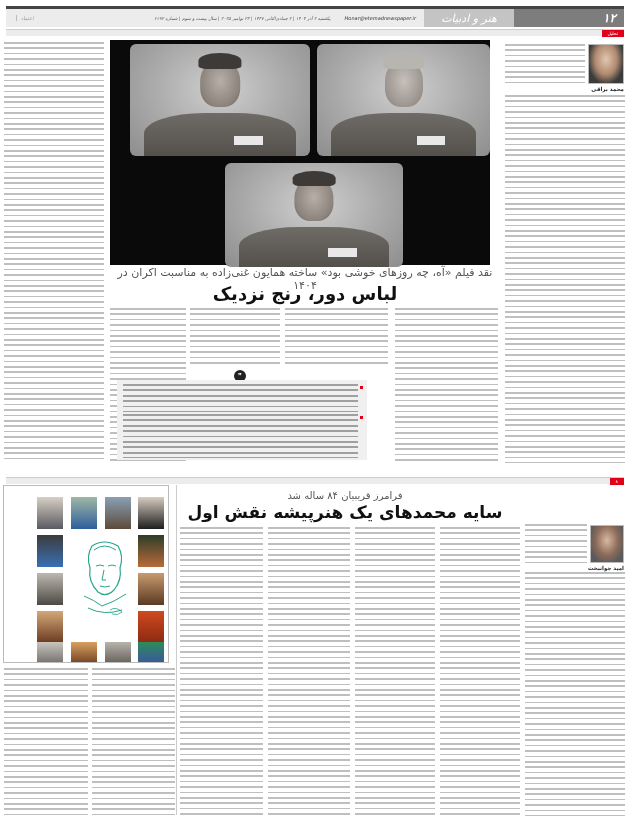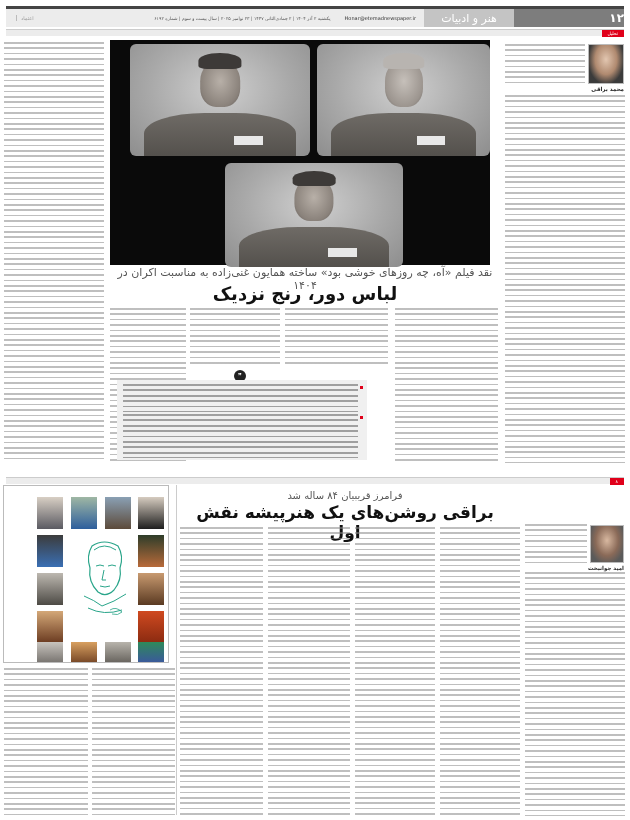--- a/index.html
+++ b/index.html
@@ -1,26 +1,26 @@
 <!DOCTYPE html>
 <html><head>
 <meta charset="utf-8">
 <style>
   * { box-sizing: border-box; margin: 0; padding: 0; }
   html, body { width: 630px; height: 820px; background: #ffffff; overflow: hidden; }
   body { font-family: "DejaVu Sans", sans-serif; color: #222; position: relative; direction: ltr; }
 
   
   .top-rule { position: absolute; left: 6px; right: 6px; top: 6px; height: 3px; background: #444; }
-  .header { position: absolute; left: 6px; right: 6px; top: 9px; height: 18px; display: flex; }
+  .header { position: absolute; left: 6px; right: 6px; top: 9px; height: 18px; display: flex; font-style: italic; }
   .hdr-left { flex: 1; background: #ececec; display: flex; align-items: center; padding: 0 6px; font-size: 4.5px; color: #555; direction: rtl; }
   .hdr-left .logo { margin-right: auto; font-size: 5px; color: #999; direction: rtl; padding-left: 4px; border-left: 1px solid #bbb; margin-left: 4px; }
   .hdr-email { background: #ececec; font-size: 5px; color: #333; display: flex; align-items: center; padding: 0 8px; }
   .hdr-section { width: 90px; background: #c4c4c4; color: #fff; font-size: 11px; display: flex; align-items: center; justify-content: center; direction: rtl; }
-  .hdr-page { width: 110px; background: #7d7d7d; color: #fff; font-size: 12px; font-weight: bold; display: flex; align-items: center; justify-content: flex-end; }
+  .hdr-page { width: 110px; background: #7d7d7d; color: #fff; font-size: 12px; font-weight: bold; display: flex; align-items: center; justify-content: flex-end; padding-right: 8px; }
 
   .subbar { position: absolute; left: 6px; right: 6px; height: 7px; background: #ececec; border-top: 1px solid #ccc; }
   .subbar .tag { position: absolute; right: 0; top: 0; height: 7px; background: #e0001a; color: #fff; font-size: 4.5px; padding: 0 6px; display: flex; align-items: center; direction: rtl; }
 
   
   .col { position: absolute; overflow: hidden; }
   .lines { width: 100%; height: 100%;
     background-image: repeating-linear-gradient(to bottom, #8a8a8a 0px, #8a8a8a 1.6px, transparent 1.6px, transparent 5.4px);
     opacity: .55; }
   .lines.dense { background-image: repeating-linear-gradient(to bottom, #6a6a6a 0px, #6a6a6a 1.8px, transparent 1.8px, transparent 5.4px); opacity: .6; }
@@ -159,21 +159,21 @@
   <div class="thumb" style="left:134px; top:156px; height:20px; background:linear-gradient(#2e8a5a,#3a5a9a);"></div>
   <svg class="sketch" viewBox="0 0 60 85">
     <path d="M18 10 Q30 2 44 10 Q50 20 46 32 Q48 44 40 54 Q32 62 24 56 Q14 46 16 32 Q12 20 18 10 Z" fill="none" stroke="#2aa58a" stroke-width="1.2"></path>
     <path d="M20 14 Q30 6 42 14 M22 30 Q26 28 30 30 M34 30 Q38 28 42 30 M30 34 L28 44 L32 44 M26 50 Q31 52 36 50" fill="none" stroke="#2aa58a" stroke-width="1"></path>
     <path d="M10 60 Q20 64 28 70 Q40 66 52 58 M14 72 Q30 80 48 74" fill="none" stroke="#2aa58a" stroke-width="1"></path>
     <path d="M36 74 Q42 70 48 76 Q44 80 38 78" fill="none" stroke="#2aa58a" stroke-width="0.8"></path>
   </svg>
 </div>
 
 <div class="kicker2">فرامرز قریبیان ۸۴ ساله شد</div>
-<div class="title2">براقی روشن‌های یک هنرپیشه نقش اول</div>
+<div class="title2">سایه محمد‌های یک هنرپیشه نقش اول</div>
 
 <div class="author-photo" style="left:590px; top:525px; width:34px; height:38px; background:radial-gradient(ellipse at 50% 40%,#d8b8a0 0%,#8a6a58 50%,#5a5a5a 80%);"></div>
 <div class="author-name" style="left:570px; top:565px; width:54px;">امید جوانبخت</div>
 <div class="col" style="left:525px; top:524px; width:62px; height:40px;">
   <div class="lines"></div>
 
 </div>
 <div class="col" style="left:525px; top:572px; width:100px; height:244px;">
     <div class="lines"></div>
   </div>

